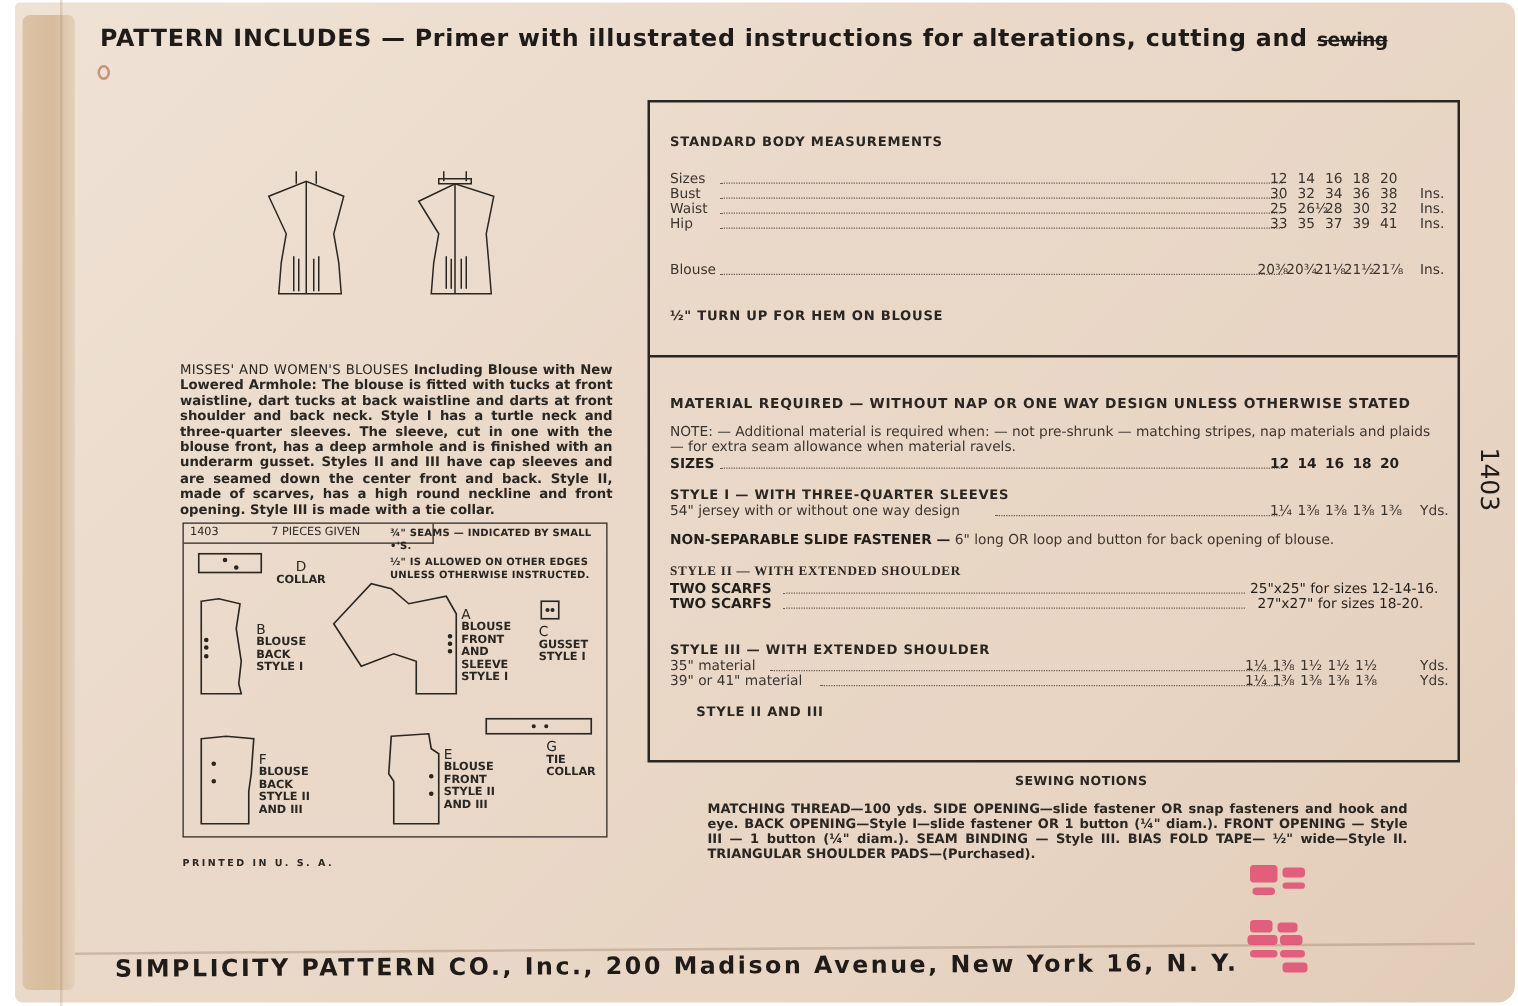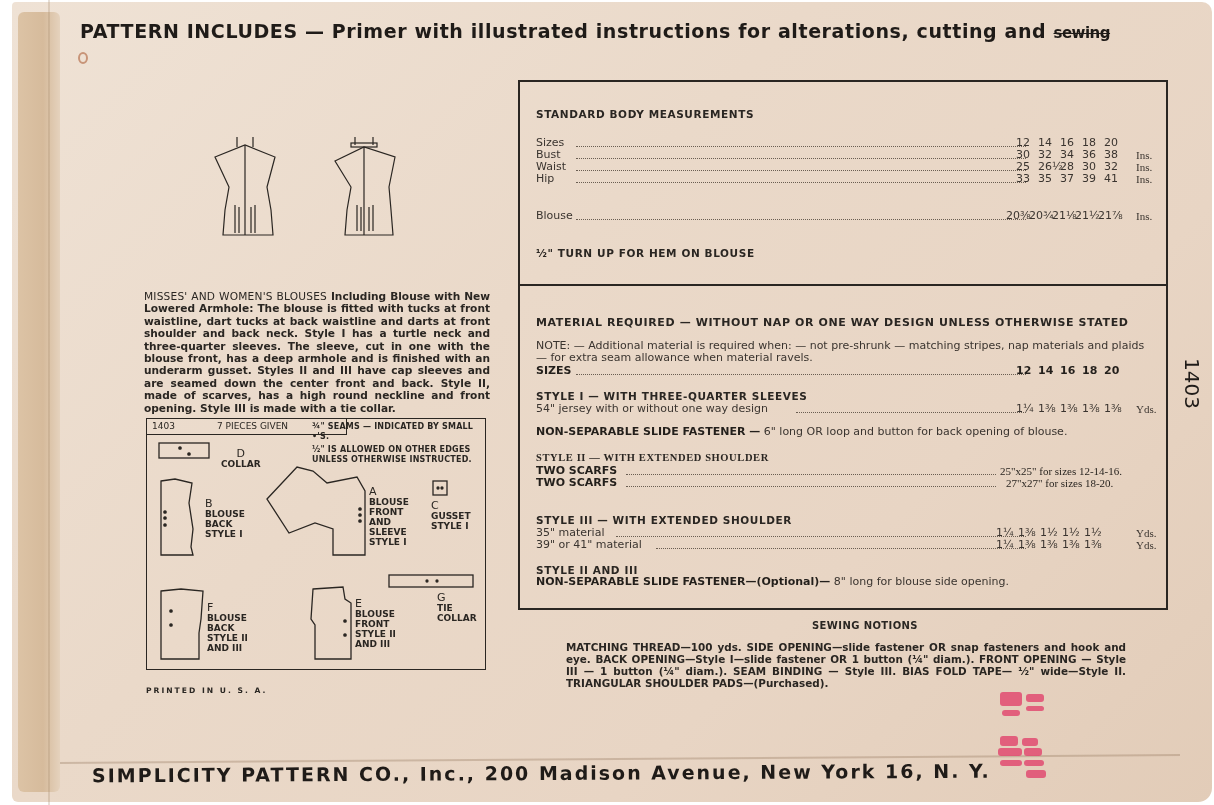--- a/index.html
+++ b/index.html
@@ -59,21 +59,21 @@
   .panel {
     position: absolute; left: 518px; top: 80px; width: 650px; height: 530px; border: 2px solid #2a2622;
   }
   .panel .divider { position: absolute; left: 0; width: 646px; height: 2px; background: #2a2622; top: 202px; }
   .panel .title { position: absolute; left: 16px; font-size: 10.5px; font-weight: bold; letter-spacing: 0.6px; }
   .row { position: absolute; left: 16px; width: 620px; height: 12px; font-size: 11px; line-height: 12px; color: #3a342f; }
   .row .lbl { position: absolute; left: 0; top: 0; background: transparent; }
   .row .dots { position: absolute; left: 40px; top: 0; right: 130px; border-bottom: 1px dotted #6a5e52; height: 10px; }
   .row .vals { position: absolute; left: 480px; top: 0; width: 150px; display: flex; }
   .row .vals span { width: 22px; }
-  .row .unit { position: absolute; left: 600px; top: 0; font-family: Liberation Serif, serif; }
+  .row .unit { position: absolute; left: 600px; top: 0; }
   .bold { font-weight: bold; color: #231f1b; }
   .note { position: absolute; left: 16px; width: 620px; font-size: 11px; line-height: 12px; color: #3a342f; }
   .vals.wide span { width: 23px; }
 
   .notions-title { position: absolute; left: 812px; top: 620px; font-size: 10px; font-weight: bold; letter-spacing: 0.4px; }
   .notions {
     position: absolute; left: 566px; top: 641px; width: 560px; font-size: 10.4px; line-height: 12px;
     font-weight: bold; color: #2a2622; text-align: justify;
   }
 
@@ -330,25 +330,21 @@
     <span class="vals" style="left:460px;">
       <span>1¼</span>
         <span>1⅜</span>
         <span>1⅜</span>
         <span>1⅜</span>
         <span>1⅜</span>
     </span>
     <span class="unit">Yds.</span>
   </div>
 
-  <div class="title" style="top:482px;">STYLE II AND III</div>
-  <div class="note" style="top:494px;">
-    <span class="bold">NON-SEPARABLE SLIDE FASTENER—(Optional)—</span>
-    <span>8" long for blouse side opening.</span>
-  </div>
+  <div class="title" style="top:482px;margin-left:21px;">STYLE II AND III</div>
 </div>
 
 <div class="notions-title">SEWING NOTIONS</div>
 <div class="notions">MATCHING THREAD—100 yds. SIDE OPENING—slide fastener OR snap fasteners and hook and eye. BACK OPENING—Style I—slide fastener OR 1 button (¼" diam.). FRONT OPENING — Style III — 1 button (¼" diam.). SEAM BINDING — Style III. BIAS FOLD TAPE— ½" wide—Style II. TRIANGULAR SHOULDER PADS—(Purchased).</div>
 
 <div class="side-number">1403</div>
 
 <div class="stamp">
   <i style="left:4px;top:2px;width:22px;height:14px;"></i>
   <i style="left:30px;top:4px;width:18px;height:8px;"></i>

